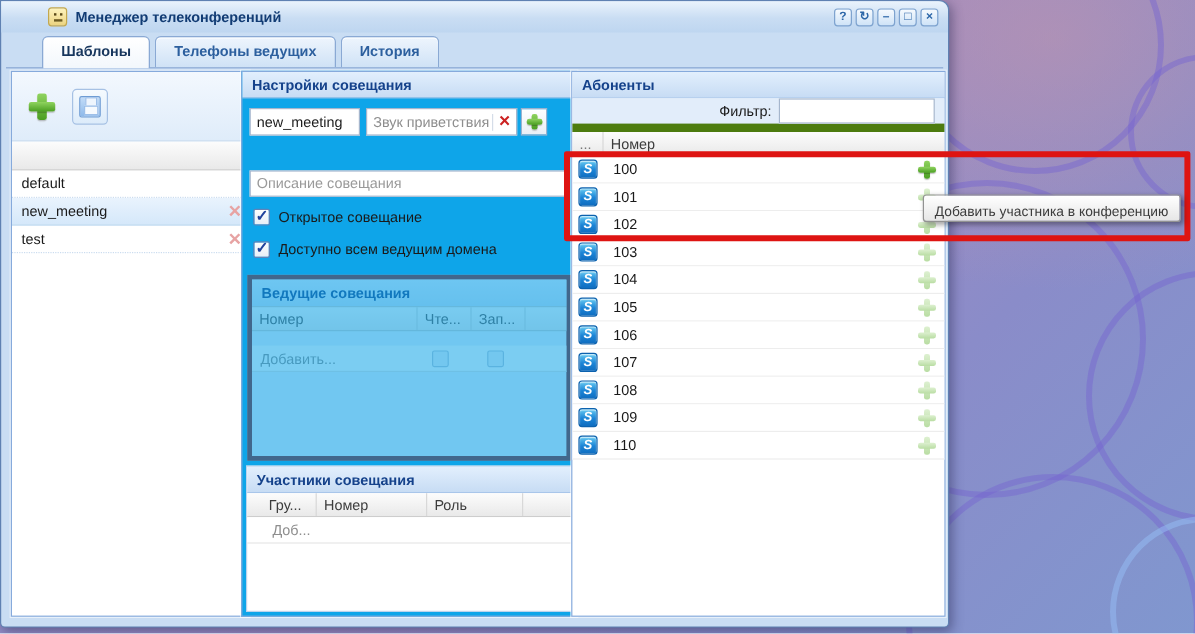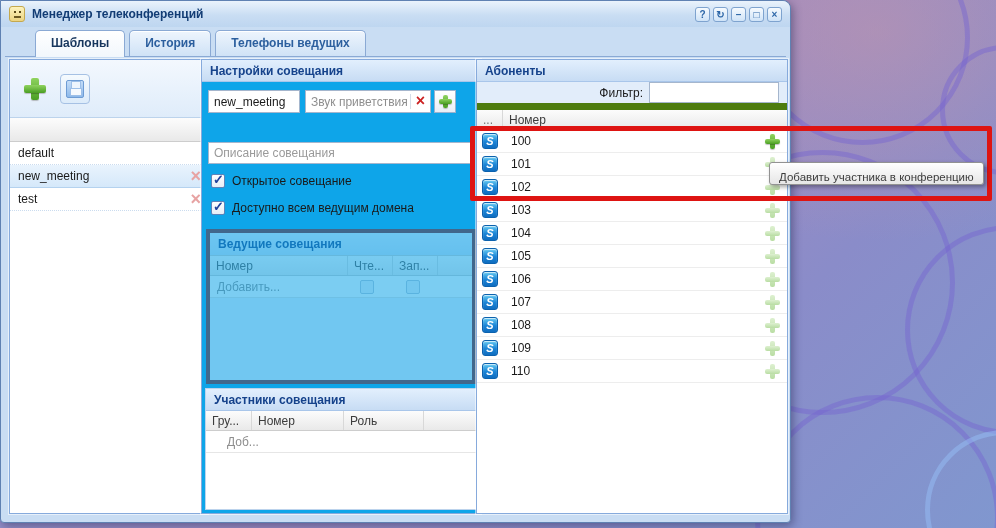--- a/index.html
+++ b/index.html
@@ -14,21 +14,21 @@
   .bg-circle { position:absolute; border-radius:50%; border:5px solid rgba(118,99,208,.45); }
   .bg-circle.lite { border-color:rgba(150,190,245,.5); }
 
   
   .window { position:absolute; left:0; top:0; width:791px; height:523px; z-index:10;
     background:#c9ddf3; border:1px solid #5f81b2; border-radius:0 8px 4px 4px;
     box-shadow:2px 3px 10px rgba(30,30,70,.45); }
 
   .titlebar { position:absolute; left:0; top:0; right:0; height:26px;
     background:linear-gradient(#eaf3fc,#c9ddf3 55%,#bed6f0);
-    border-radius:0 8px 0 0; display:flex; align-items:center; }
+    border-radius:0 8px 0 0; display:flex; align-items:center;padding-left:31px; }
   .app-icon { width:16px; height:16px; margin:0 7px 0 8px; border-radius:3px; position:relative;
     background:linear-gradient(#fdf3bd,#ecd481); border:1px solid #c4a84e; }
   .app-icon::before { content:''; position:absolute; left:4px; top:4px; width:2px; height:2px;
     background:#5a4a18; box-shadow:5px 0 0 #5a4a18; }
   .app-icon::after { content:''; position:absolute; left:4px; top:9px; width:7px; height:2px; background:#6b5a22; }
   .title-text { font-weight:bold; color:#123c74; }
 
   .win-controls { position:absolute; right:8px; top:6px; display:flex; gap:3px; }
   .win-btn { width:15px; height:15px; border-radius:3px; border:1px solid #7ea3cf; cursor:default;
     background:linear-gradient(#f6fafe,#cfe3f7); color:#2d67a8; font-size:10px; font-weight:bold;
@@ -111,21 +111,21 @@
   .cb.dis { border-color:#b6c4d6; background:#eef2f8; }
 
   .disabled-group { position:absolute; left:4px; right:4px; top:147px; height:155px;
     opacity:.45; background:#eaf2fb; border:4px solid #7f1d1d; }
   .dg-head { height:22px; padding:4px 8px 0; font-weight:bold; color:#15428b;
     background:linear-gradient(#e2effd,#cfe1f5); }
   .dg-cols { display:flex; height:21px; background:linear-gradient(#fbfbfb,#ebebeb);
     border-top:1px solid #d0d0d0; border-bottom:1px solid #cdcdcd; color:#555; }
   .dg-cols .cell { padding:3px 6px 0; border-right:1px solid #d8d8d8; }
   .dg-addrow { height:22px; display:flex; align-items:center; color:#8e8e8e;
-    background:#fff; border-bottom:1px solid #e2e2e2; position:relative; }
+    background:#fff; border-bottom:1px solid #e2e2e2; position:relative;margin-top:12px; }
   .dg-addrow .lbl { padding-left:7px; }
   .dg-addrow .cb { position:absolute; top:4px; }
 
   .participants { position:absolute; left:3px; right:3px; top:306px; bottom:3px;
     background:#fff; border:1px solid #bcd3ec; }
   .pt-addrow { height:22px; display:flex; align-items:center; color:#8e8e8e;
     border-bottom:1px solid #e6e6e6; padding-left:21px; background:#fff; }
 
   
   .panel.right { left:475px; width:312px; }
@@ -170,22 +170,22 @@
     <div class="win-controls">
       <div class="win-btn">?</div>
       <div class="win-btn">↻</div>
       <div class="win-btn">–</div>
       <div class="win-btn">□</div>
       <div class="win-btn">×</div>
     </div>
 
     <div class="tabbar">
       <div class="tab active">Шаблоны</div>
+      <div class="tab">Телефоны ведущих</div>
       <div class="tab">История</div>
-      <div class="tab">Телефоны ведущих</div>
     </div>
     <div class="tab-underline"></div>
 
     <div class="panel left">
       <div class="tpl-toolbar">
         <div class="toolbtn">
             <span class="plus big"></span>
           </div>
         <div class="toolbtn framed">
             <span class="floppy"></span>
@@ -244,21 +244,21 @@
           <div class="dg-addrow">
             <span class="lbl">Добавить...</span>
             <span class="cb dis" style="left:150px;"></span>
             <span class="cb dis" style="left:196px;"></span>
           </div>
         </div>
 
         <div class="participants">
           <div class="panel-header">Участники совещания</div>
           <div class="ghead">
-            <div class="cell" style="width:46px;">Гру...</div>
+            <div class="cell" style="width:46px;margin-left:12px;">Гру...</div>
             <div class="cell" style="width:92px;">Номер</div>
             <div class="cell" style="width:80px;">Роль</div>
             <div class="cell" style="flex:1; border-right:none;"></div>
           </div>
           <div class="pt-addrow">
             <span>Доб...</span>
           </div>
         </div>
       </div>
     </div>

